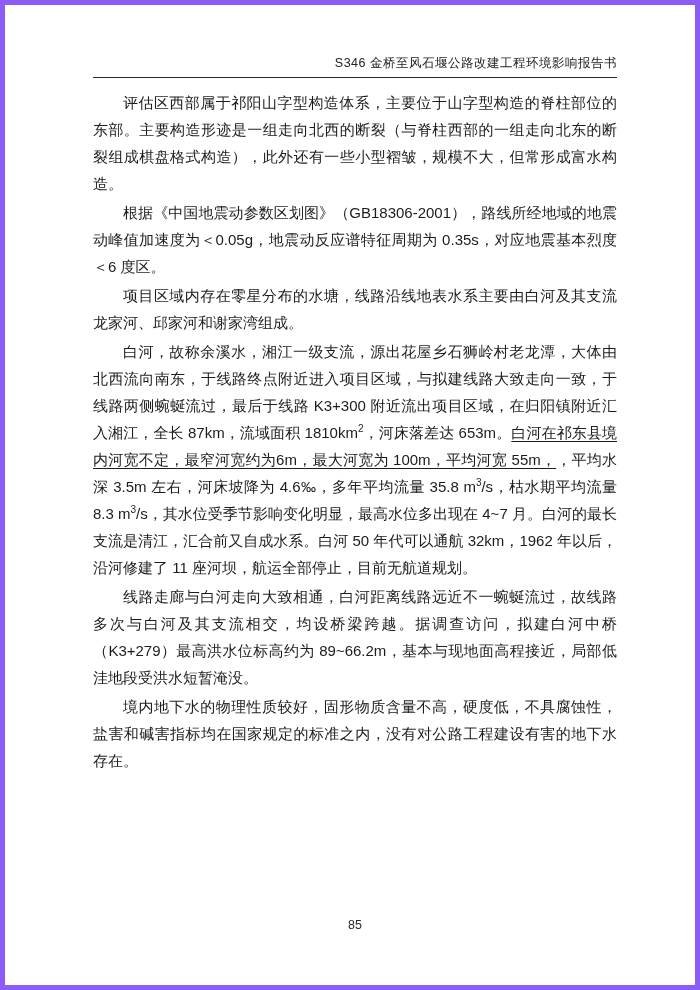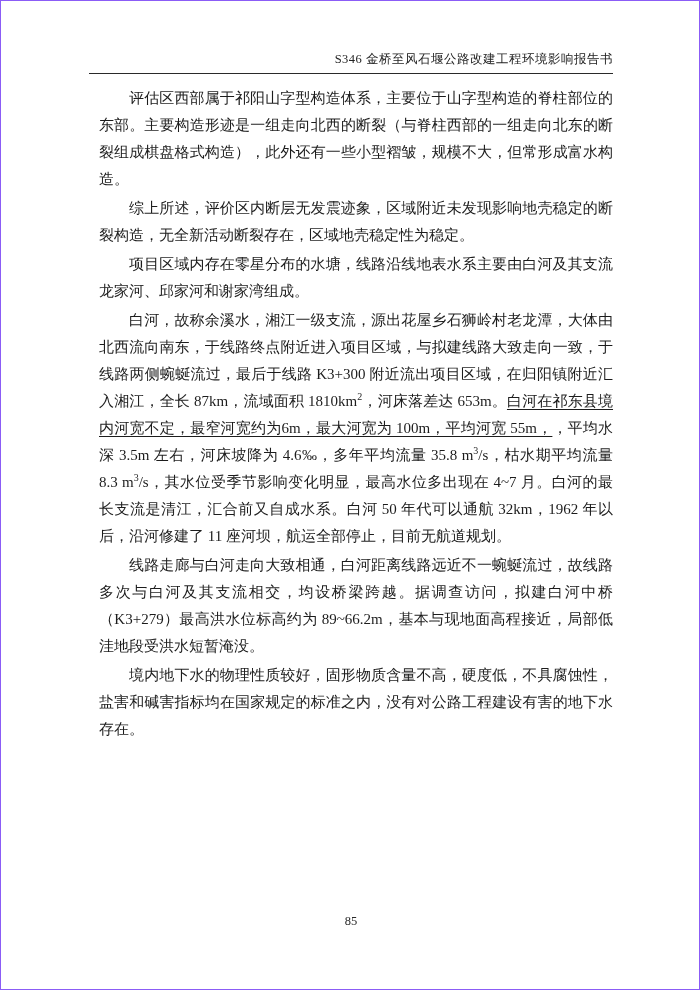--- a/index.html
+++ b/index.html
@@ -6,22 +6,22 @@
     margin: 0;
     padding: 0;
     background: #ffffff;
   }
   .page {
     position: relative;
     width: 700px;
     height: 990px;
     background: #ffffff;
     box-sizing: border-box;
-    border: 1px solid #8b5cf6;
-    font-family: Liberation Serif, serif;
+    border: 5px solid #8b5cf6;
+    font-family: Liberation Sans, sans-serif;
     color: #1c1c1c;
     overflow: hidden;
   }
   .header {
     position: absolute;
     top: 50px;
     left: 88px;
     width: 524px;
     text-align: right;
     font-size: 12.5px;
@@ -38,21 +38,21 @@
   .content {
     position: absolute;
     top: 84px;
     left: 88px;
     width: 524px;
     font-size: 15px;
     line-height: 27px;
     text-align: justify;
   }
   .para {
-    margin: 0 0 2px 10px;
+    margin: 0 0 2px 0;
     text-indent: 2em;
   }
   .heading {
     margin: 0 0 2px 0;
     text-indent: 0;
     font-size: 15px;
   }
   .heading .sec-num {
     margin-right: 1.4em;
   }
@@ -82,22 +82,22 @@
 
   <div class="header">
     <span>S346 金桥至风石堰公路改建工程环境影响报告书</span>
   </div>
   <div class="header-rule"></div>
 
   <div class="content">
 
     <p class="para">评估区西部属于祁阳山字型构造体系，主要位于山字型构造的脊柱部位的东部。主要构造形迹是一组走向北西的断裂（与脊柱西部的一组走向北东的断裂组成棋盘格式构造），此外还有一些小型褶皱，规模不大，但常形成富水构造。</p>
 
+    <p class="para">根据《中国地震动参数区划图》（GB18306-2001），路线所经地域的地震动峰值加速度为＜0.05g，地震动反应谱特征周期为 0.35s，对应地震基本烈度＜6 度区。</p>
 
-    <p class="para">综上所述，评价区内断层无发震迹象，区域附近未发现影响地壳稳定的断裂构造，无全新活动断裂存在，区域地壳稳定性为稳定。</p>
 
 
     <p class="para">项目区域内存在零星分布的水塘，线路沿线地表水系主要由白河及其支流龙家河、邱家河和谢家湾组成。</p>
 
     <p class="para"><span>白河，故称余溪水，湘江一级支流，源出花屋乡石狮岭村老龙潭，大体由北西流向南东，于线路终点附近进入项目区域，与拟建线路大致走向一致，于线路两侧蜿蜒流过，最后于线路 K3+300 附近流出项目区域，在归阳镇附近汇入湘江，全长 87km，流域面积 1810km</span><sup class="sp">2</sup><span>，河床落差达 653m。</span><span class="ul">白河在祁东县境内河宽不定，最窄河宽约为6m，最大河宽为 100m，平均河宽 55m，</span><span>，平均水深 3.5m 左右，河床坡降为 4.6‰，多年平均流量 35.8 m</span><sup class="sp">3</sup><span>/s，枯水期平均流量 8.3 m</span><sup class="sp">3</sup><span>/s，其水位受季节影响变化明显，最高水位多出现在 4~7 月。白河的最长支流是清江，汇合前又自成水系。白河 50 年代可以通航 32km，1962 年以后，沿河修建了 11 座河坝，航运全部停止，目前无航道规划。</span></p>
 
     <p class="para">线路走廊与白河走向大致相通，白河距离线路远近不一蜿蜒流过，故线路多次与白河及其支流相交，均设桥梁跨越。据调查访问，拟建白河中桥（K3+279）最高洪水位标高约为 89~66.2m，基本与现地面高程接近，局部低洼地段受洪水短暂淹没。</p>
 
 
 

